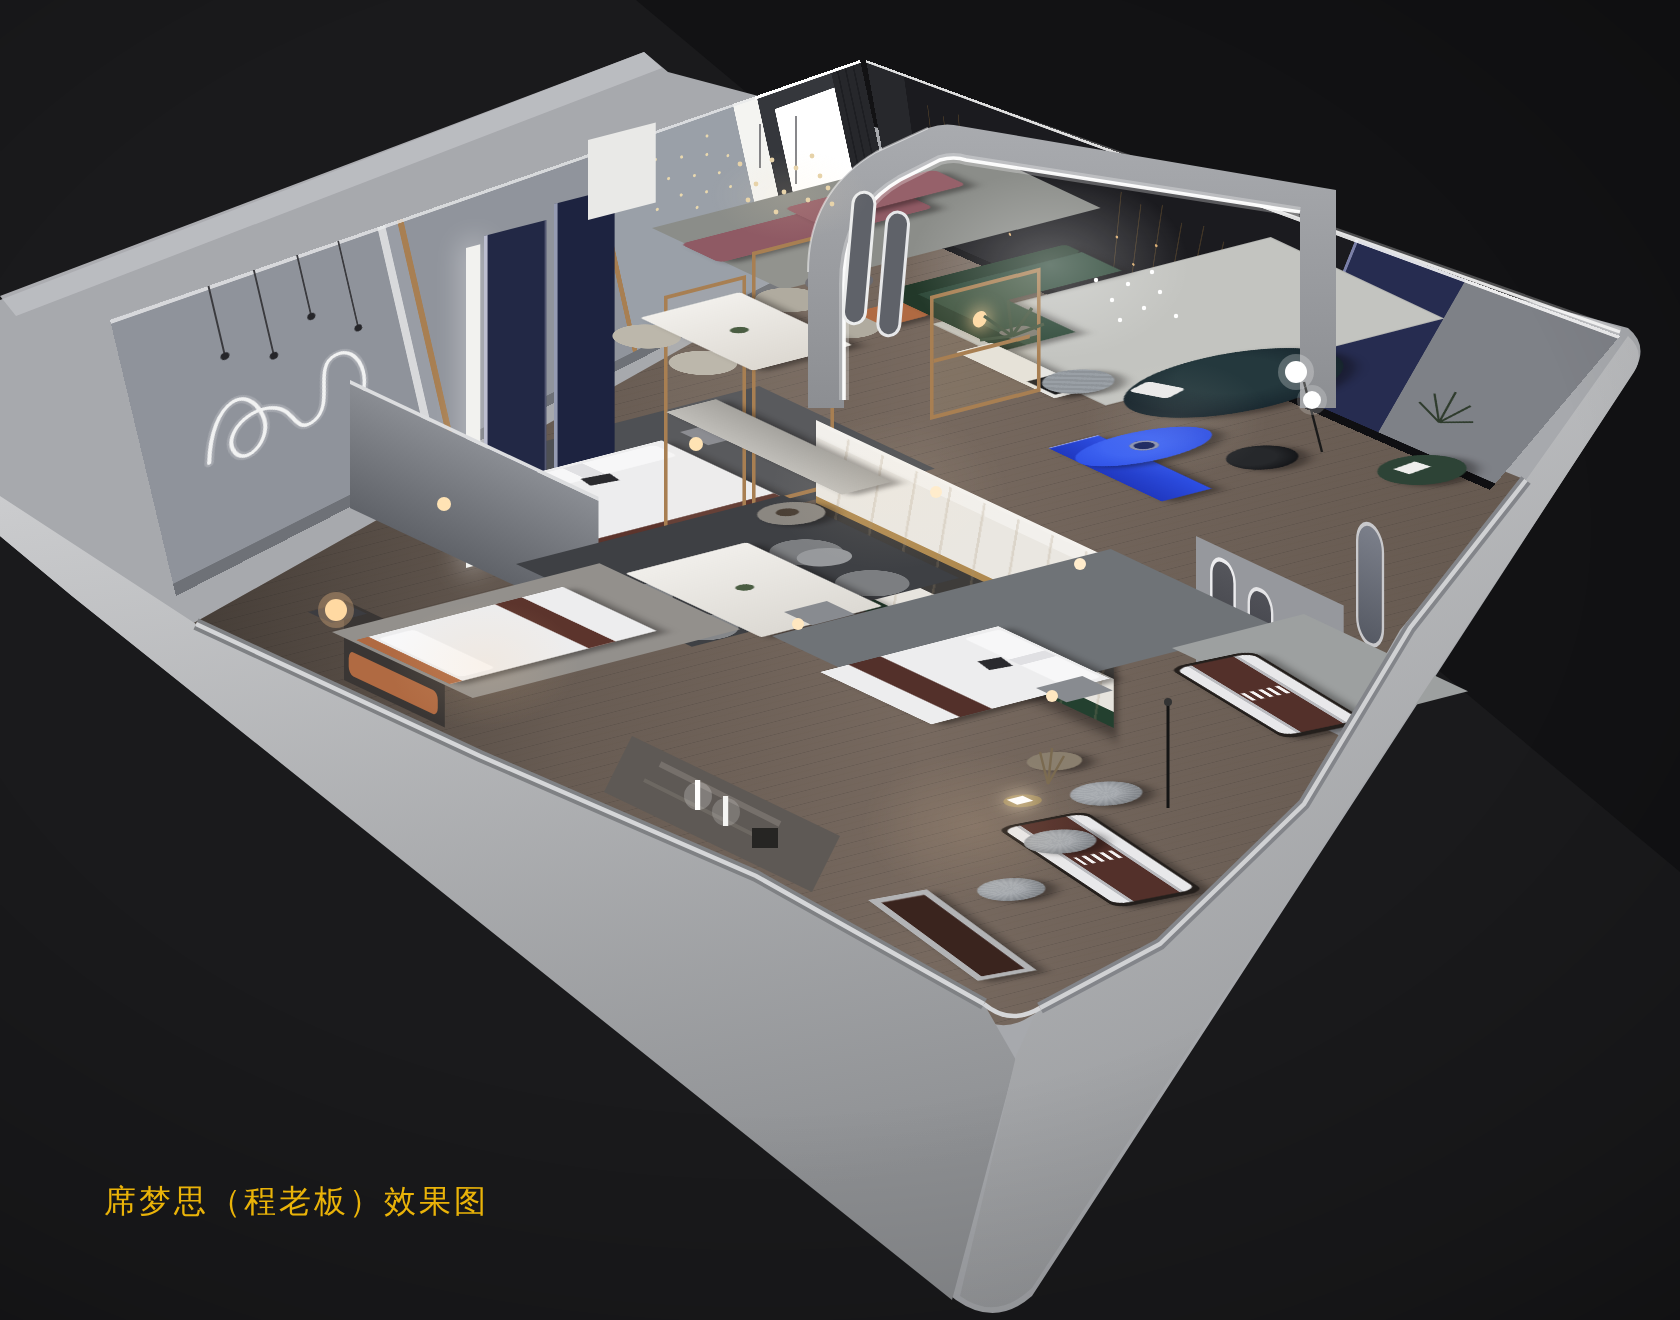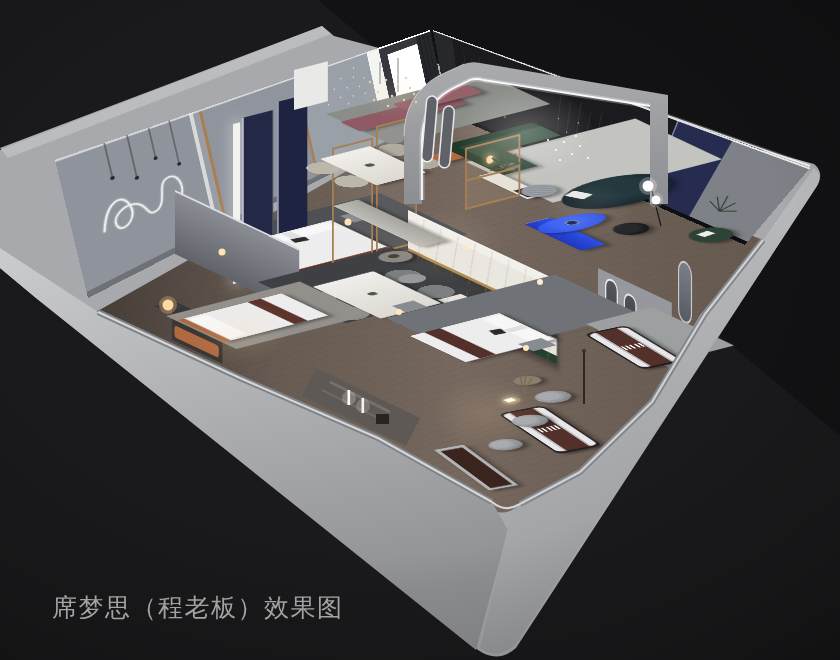--- a/index.html
+++ b/index.html
@@ -8,22 +8,22 @@
   .abs{position:absolute}
   svg.layer{position:absolute;left:0;top:0}
   
   .iso{position:absolute;transform-origin:0 0;transform:matrix(.8914,-.2292,.5861,.2755,0,0)}
   
   .vx{position:absolute;transform-origin:0 0;transform:matrix(.8914,-.2292,0,1,0,0)}
   .vu{position:absolute;transform-origin:0 0;transform:matrix(.5861,.2755,0,1,0,0)}
   .r{border-radius:50%}
   .sh{filter:drop-shadow(3px 5px 3px rgba(8,6,5,.38))}
   .glow{position:absolute;border-radius:50%;pointer-events:none}
-  .cap{position:absolute;left:52px;top:591px;font-size:25px;font-weight:500;
-       color:#a3a3a3;letter-spacing:1.5px;white-space:nowrap}
+  .cap{position:absolute;left:52px;top:591px;font-size:16px;font-weight:500;
+       color:#eab308;letter-spacing:1.5px;white-space:nowrap}
 </style>
 </head>
 <body>
 
 <div class="stage">
 
   <svg class="layer" width="840" height="660">
     <defs>
       <pattern id="wood" width="15" height="15" patternUnits="userSpaceOnUse" patternTransform="matrix(.8914,-.2292,.5861,.2755,0,0)">
         <rect width="15" height="15" fill="var(--floor,#77695f)"></rect>

